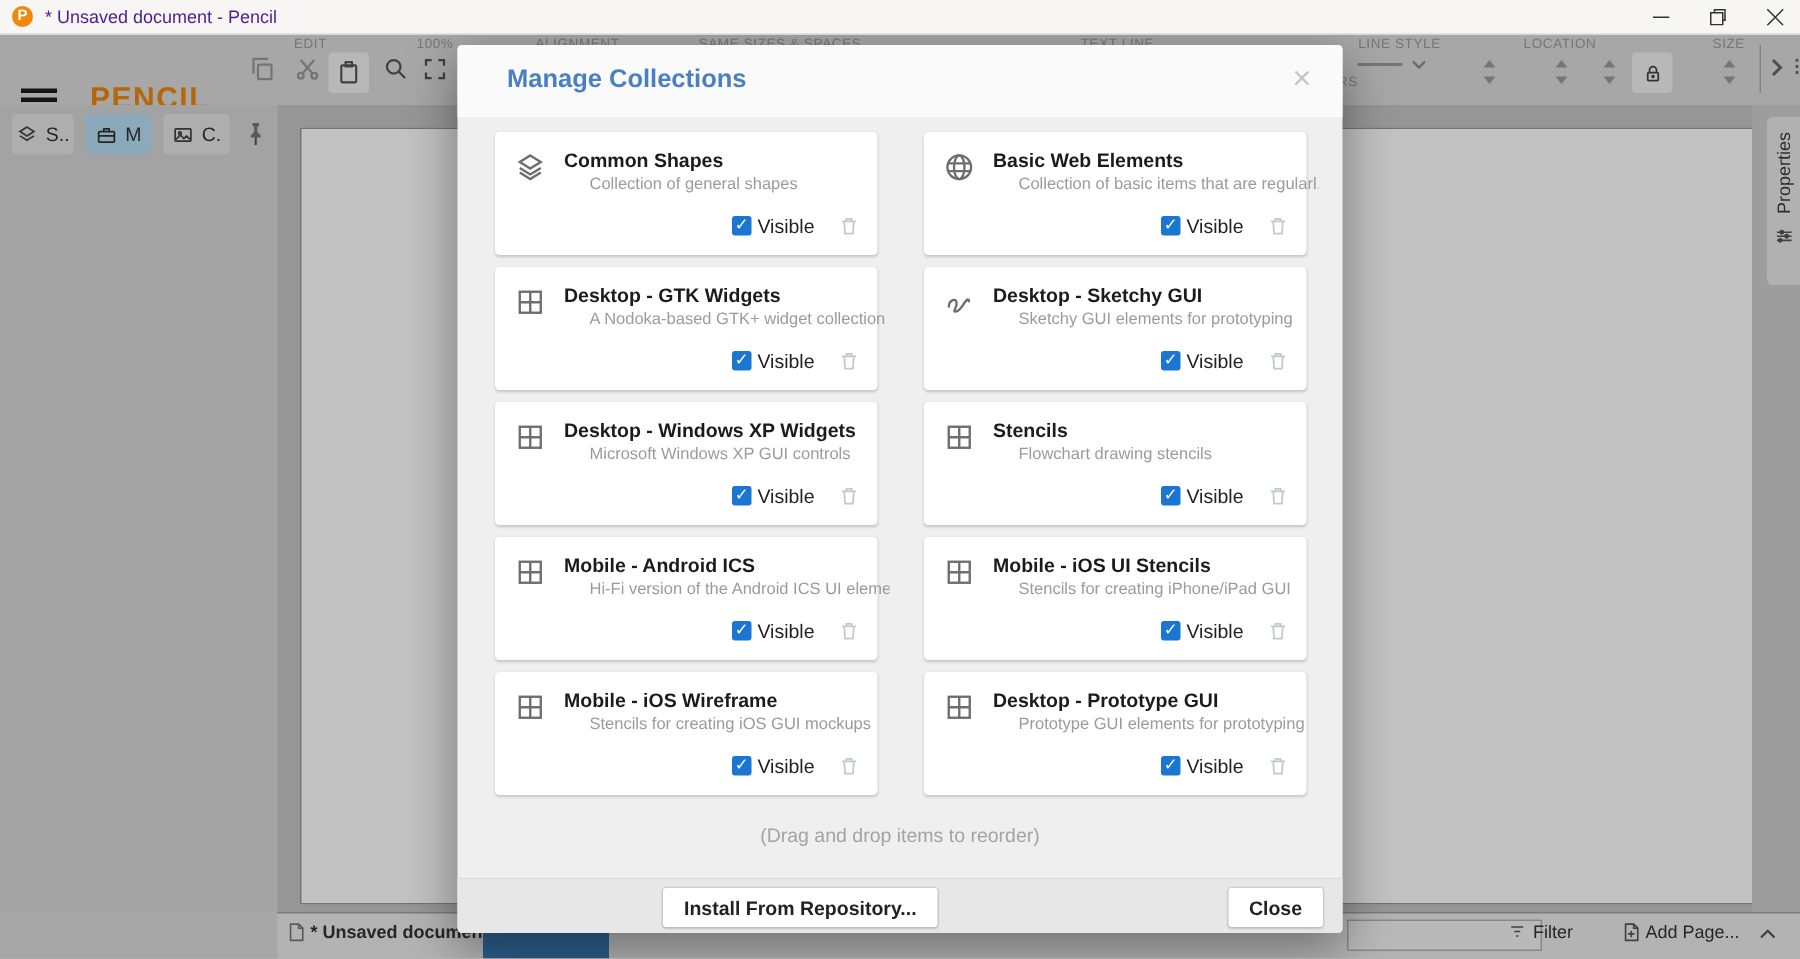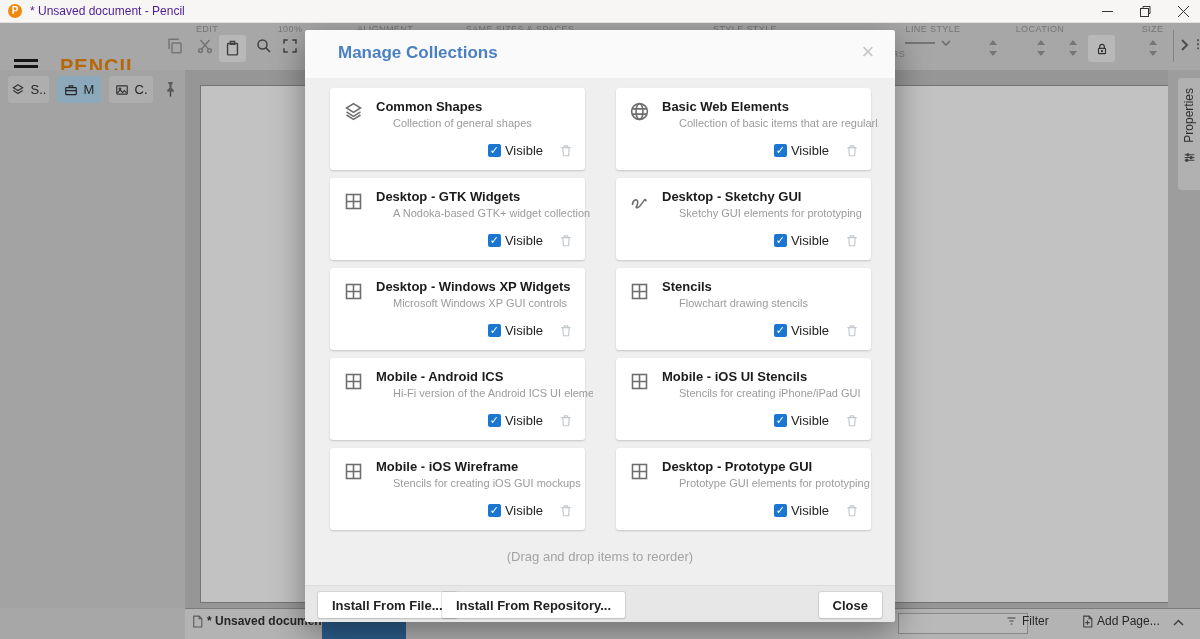--- a/index.html
+++ b/index.html
@@ -109,21 +109,21 @@
         <i></i>
         <i></i>
         <i></i>
       </div>
     <div class="abs brand" style="color:#f0880c;">PENCIL</div>
 
     <div class="abs lbl" style="left:185px;width:44px;">EDIT</div>
     <div class="abs lbl" style="left:268px;width:44px;">100%</div>
     <div class="abs lbl" style="left:340px;width:90px;">ALIGNMENT</div>
     <div class="abs lbl" style="left:440px;width:160px;">SAME SIZES &amp; SPACES</div>
-    <div class="abs lbl" style="left:700px;width:90px;">STYLE STYLE</div>
+    <div class="abs lbl" style="left:700px;width:90px;">TEXT LINE</div>
     <div class="abs lbl" style="left:845px;width:80px;margin-top:25px;">COLORS</div>
     <div class="abs lbl" style="left:893px;width:80px;">LINE STYLE</div>
     <div class="abs lbl" style="left:1000px;width:80px;">LOCATION</div>
     <div class="abs lbl" style="left:1125px;width:55px;">SIZE</div>
 
     <div class="abs tico" style="left:166px;">
       <svg width="18" height="18" viewBox="0 0 24 24" fill="none" stroke="currentColor" stroke-width="2">
           <rect x="8" y="8" width="12" height="13" rx="1"></rect>
           <path d="M5 15H4V3h12v1"></path>
         </svg>
@@ -493,19 +493,18 @@
               </svg>
           </span>
         </div>
       </div>
 
     </div>
 
     <div class="abs hint">(Drag and drop items to reorder)</div>
 
     <div class="abs mfoot">
-      <button class="mbtn" style="left:13px;">Install From File...</button>
       <button class="mbtn" style="left:137px;">Install From Repository...</button>
       <button class="mbtn" style="right:13px;">Close</button>
     </div>
   </div>
 
 </div>
 
 </body></html>

